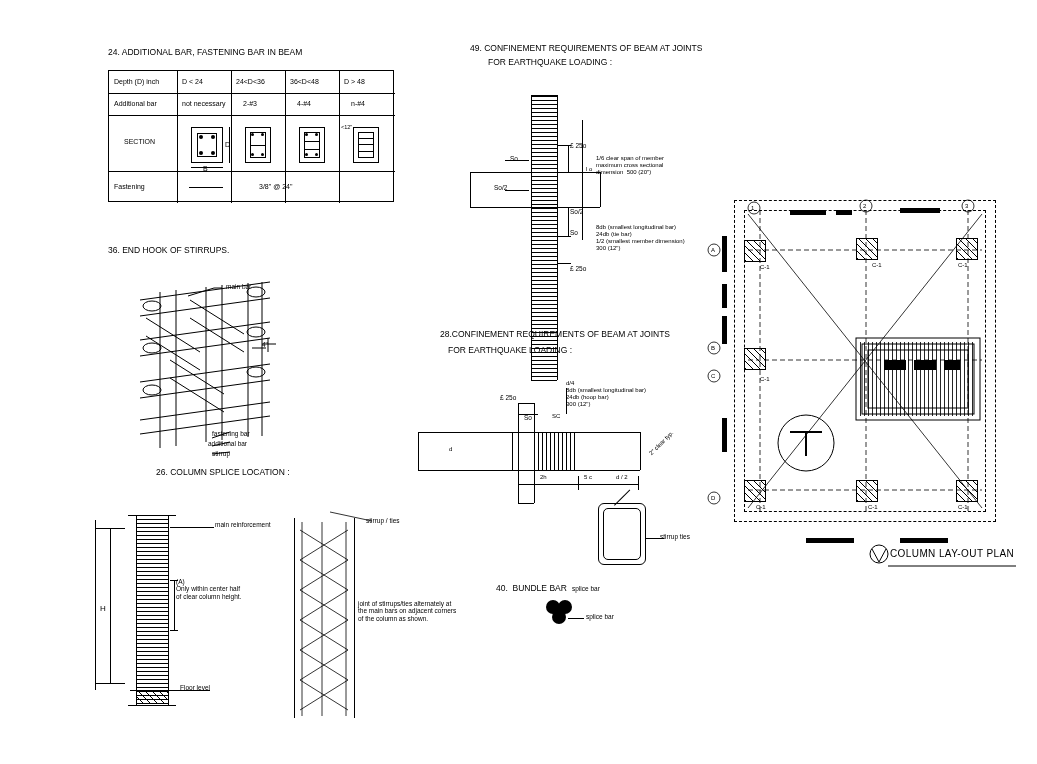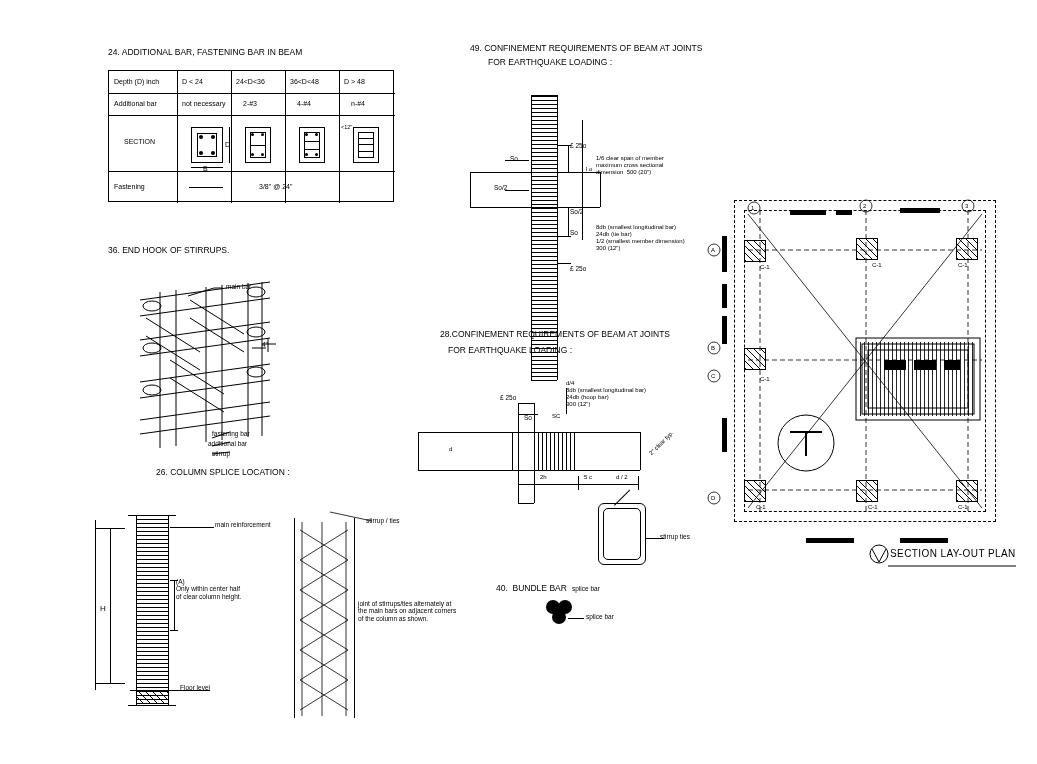--- a/index.html
+++ b/index.html
@@ -409,16 +409,16 @@
     <div class="lbl xs" style="left:958px;top:504px;">C-1</div>
 
     <div class="lbl xs" style="left:751px;top:205px;">1</div>
     <div class="lbl xs" style="left:863px;top:203px;">2</div>
     <div class="lbl xs" style="left:965px;top:203px;">3</div>
     <div class="lbl xs" style="left:711px;top:247px;">A</div>
     <div class="lbl xs" style="left:711px;top:345px;">B</div>
     <div class="lbl xs" style="left:711px;top:373px;">C</div>
     <div class="lbl xs" style="left:711px;top:495px;">D</div>
 
-    <div class="lbl big" style="left:890px;top:548px;">SECTION LAY-OUT PLAN</div>
+    <div class="lbl big" style="left:890px;top:548px;">COLUMN LAY-OUT PLAN</div>
   </div>
 
 </div>
 
 </body></html>

